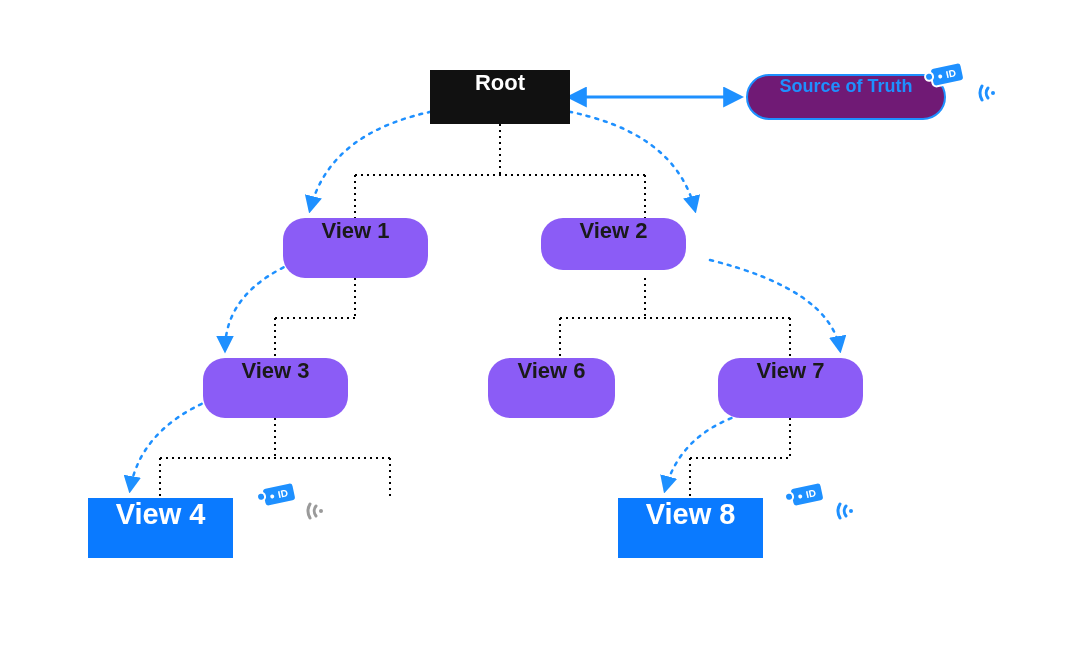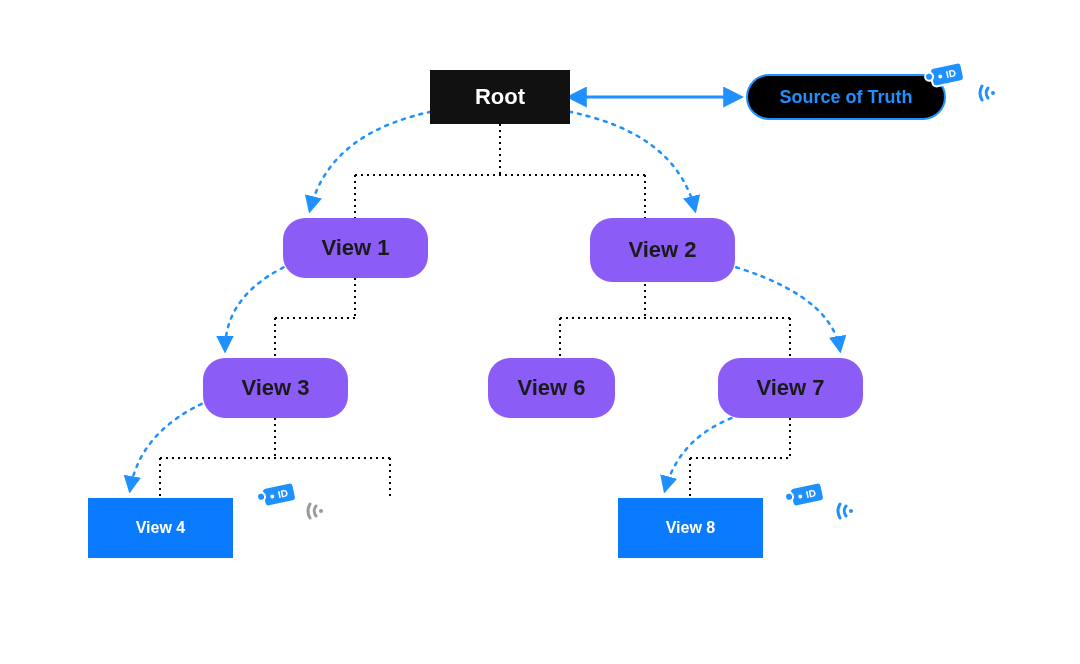--- a/index.html
+++ b/index.html
@@ -1,23 +1,23 @@
 <!DOCTYPE html>
 <html><head>
 <meta charset="utf-8">
 <style>
   html,body{margin:0;padding:0;width:1080px;height:664px;background:#fff;
     font-family:-apple-system,BlinkMacSystemFont,"Segoe UI",Helvetica,Arial,sans-serif;}
   .stage{position:relative;width:1080px;height:664px;}
-  .node{position:absolute;display:flex;align-items:center;justify-content:center;
+  .node{position:absolute;display:flex;justify-content:center;
     font-weight:700;box-sizing:border-box;}
   .root{background:#111;color:#fff;font-size:22px;}
   .view{background:#8b5cf6;color:#1a1a1a;font-size:22px;border-radius:22px;}
-  .view-blue{background:#0a7aff;color:#fff;font-size:16px;}
-  .source{background:#000000;border:2px solid #1e90ff;border-radius:24px;
+  .view-blue{background:#0a7aff;color:#fff;font-size:29px;}
+  .source{background:#701a75;border:2px solid #1e90ff;border-radius:24px;
     color:#1e90ff;font-size:18px;font-weight:700;}
   .tag{position:absolute;background:#1e90ff;color:#fff;font-size:10px;
     font-weight:700;padding:3px 6px;border-radius:3px;transform:rotate(-12deg);
     box-shadow:0 0 0 2px #fff;}
   .tag::before{content:"";position:absolute;left:-6px;top:4px;width:6px;height:6px;
     border-radius:50%;background:#1e90ff;box-shadow:0 0 0 2px #fff;}
   .tag .dot{display:inline-block;width:4px;height:4px;border-radius:50%;
     background:#fff;margin-right:4px;vertical-align:middle;}
   .broadcast{position:absolute;}
   svg{position:absolute;top:0;left:0;}
@@ -85,21 +85,21 @@
       <path d="M4 20 A14 14 0 0 1 4 6"></path>
           <path d="M10 18 A8 8 0 0 1 10 8"></path>
       <circle cx="15" cy="13" r="2" fill="#1e90ff" stroke="none"></circle>
         </g>
       </svg>
   </div>
 
   <div class="node view" style="left:283px;top:218px;width:145px;height:60px;">
     <span>View 1</span>
   </div>
-  <div class="node view" style="left:590px;top:218px;width:145px;height:64px;">
+  <div class="node view" style="left:541px;top:218px;width:145px;height:52px;">
     <span>View 2</span>
   </div>
 
   <div class="node view" style="left:203px;top:358px;width:145px;height:60px;">
     <span>View 3</span>
   </div>
   <div class="node view" style="left:488px;top:358px;width:127px;height:60px;">
     <span>View 6</span>
   </div>
   <div class="node view" style="left:718px;top:358px;width:145px;height:60px;">

